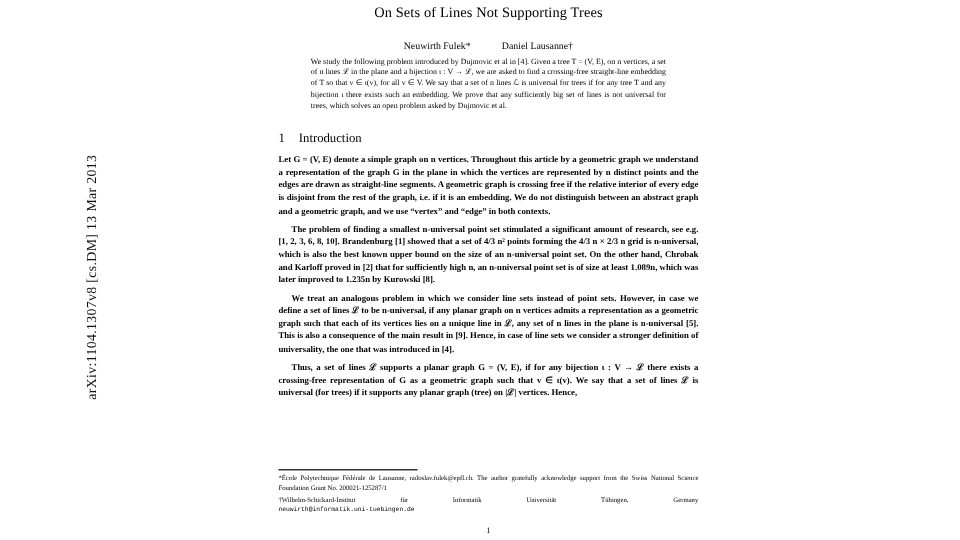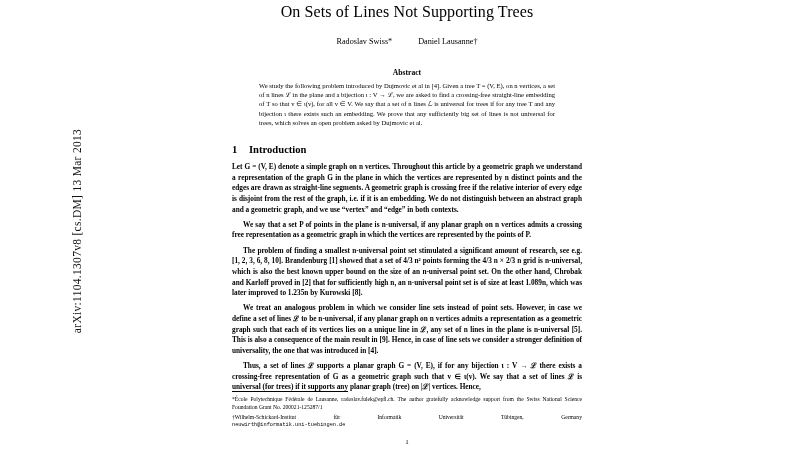--- a/index.html
+++ b/index.html
@@ -44,21 +44,21 @@
   }
   .content {
     position: absolute;
     left: 232px;
     top: 0px;
     width: 350px;
     height: 450px;
   }
   .title {
     text-align: center;
-    font-size: 16px;
+    font-size: 12px;
     margin-top: 3px;
     letter-spacing: 0.1px;
   }
   .authors {
     text-align: center;
     font-size: 8.2px;
     margin-top: 16px;
   }
   .authors .sp { display: inline-block; width: 26px; }
   .abs-head {
@@ -71,21 +71,21 @@
     margin: 4px auto 0 auto;
     width: 296px;
     font-size: 6.6px;
     line-height: 1.40;
     text-align: justify;
   }
   .abs-body p { margin: 0; }
   .sec-head {
     margin-top: 17px;
     font-size: 10.6px;
-    font-weight: bold;
+    font-weight: normal;
   }
   .sec-head .num { display: inline-block; width: 17px; }
   .body-text {
     margin-top: 7px;
     font-size: 7.3px;
     line-height: 1.46;
     text-align: justify;
   }
   .body-text p {
     margin: 0 0 4.5px 0;
@@ -135,35 +135,33 @@
 
   <div class="arxiv-stamp">
     <div class="txt">arXiv:1104.1307v8  [cs.DM]  13 Mar 2013</div>
   </div>
 
   <div class="content">
 
     <div class="title">On Sets of Lines Not Supporting Trees</div>
 
     <div class="authors">
-      <span>Radoslav Swiss*</span><span class="sp"></span><span>Daniel Lausanne†</span>
+      <span>Neuwirth Fulek*</span><span class="sp"></span><span>Daniel Lausanne†</span>
     </div>
 
-    <div class="abs-head">Abstract</div>
     <div class="abs-body">
       <p>We study the following problem introduced by Dujmovic et al in [4]. Given a tree T = (V, E), on n vertices, a set of n lines ℒ in the plane and a bijection ι : V → ℒ, we are asked to find a crossing-free straight-line embedding of T so that v ∈ ι(v), for all v ∈ V. We say that a set of n lines ℒ is universal for trees if for any tree T and any bijection ι there exists such an embedding. We prove that any sufficiently big set of lines is not universal for trees, which solves an open problem asked by Dujmovic et al.</p>
     </div>
 
     <div class="sec-head">
       <span class="num">1</span><span>Introduction</span>
     </div>
 
     <div class="body-text">
       <p>Let G = (V, E) denote a simple graph on n vertices. Throughout this article by a geometric graph we understand a representation of the graph G in the plane in which the vertices are represented by n distinct points and the edges are drawn as straight-line segments. A geometric graph is crossing free if the relative interior of every edge is disjoint from the rest of the graph, i.e. if it is an embedding. We do not distinguish between an abstract graph and a geometric graph, and we use “vertex” and “edge” in both contexts.</p>
-      <p class="ind">We say that a set P of points in the plane is n-universal, if any planar graph on n vertices admits a crossing free representation as a geometric graph in which the vertices are represented by the points of P.</p>
       <p class="ind">The problem of finding a smallest n-universal point set stimulated a significant amount of research, see e.g. [1, 2, 3, 6, 8, 10]. Brandenburg [1] showed that a set of 4/3 n² points forming the 4/3 n × 2/3 n grid is n-universal, which is also the best known upper bound on the size of an n-universal point set. On the other hand, Chrobak and Karloff proved in [2] that for sufficiently high n, an n-universal point set is of size at least 1.089n, which was later improved to 1.235n by Kurowski [8].</p>
       <p class="ind">We treat an analogous problem in which we consider line sets instead of point sets. However, in case we define a set of lines ℒ to be n-universal, if any planar graph on n vertices admits a representation as a geometric graph such that each of its vertices lies on a unique line in ℒ, any set of n lines in the plane is n-universal [5]. This is also a consequence of the main result in [9]. Hence, in case of line sets we consider a stronger definition of universality, the one that was introduced in [4].</p>
       <p class="ind">Thus, a set of lines ℒ supports a planar graph G = (V, E), if for any bijection ι : V → ℒ there exists a crossing-free representation of G as a geometric graph such that v ∈ ι(v). We say that a set of lines ℒ is universal (for trees) if it supports any planar graph (tree) on |ℒ| vertices. Hence,</p>
     </div>
 
     <div class="rule"></div>
 
     <div class="footnotes">
       <p>*École Polytechnique Fédérale de Lausanne, radoslav.fulek@epfl.ch. The author gratefully acknowledge support from the Swiss National Science Foundation Grant No. 200021-125287/1</p>
       <div class="fn-affil">

